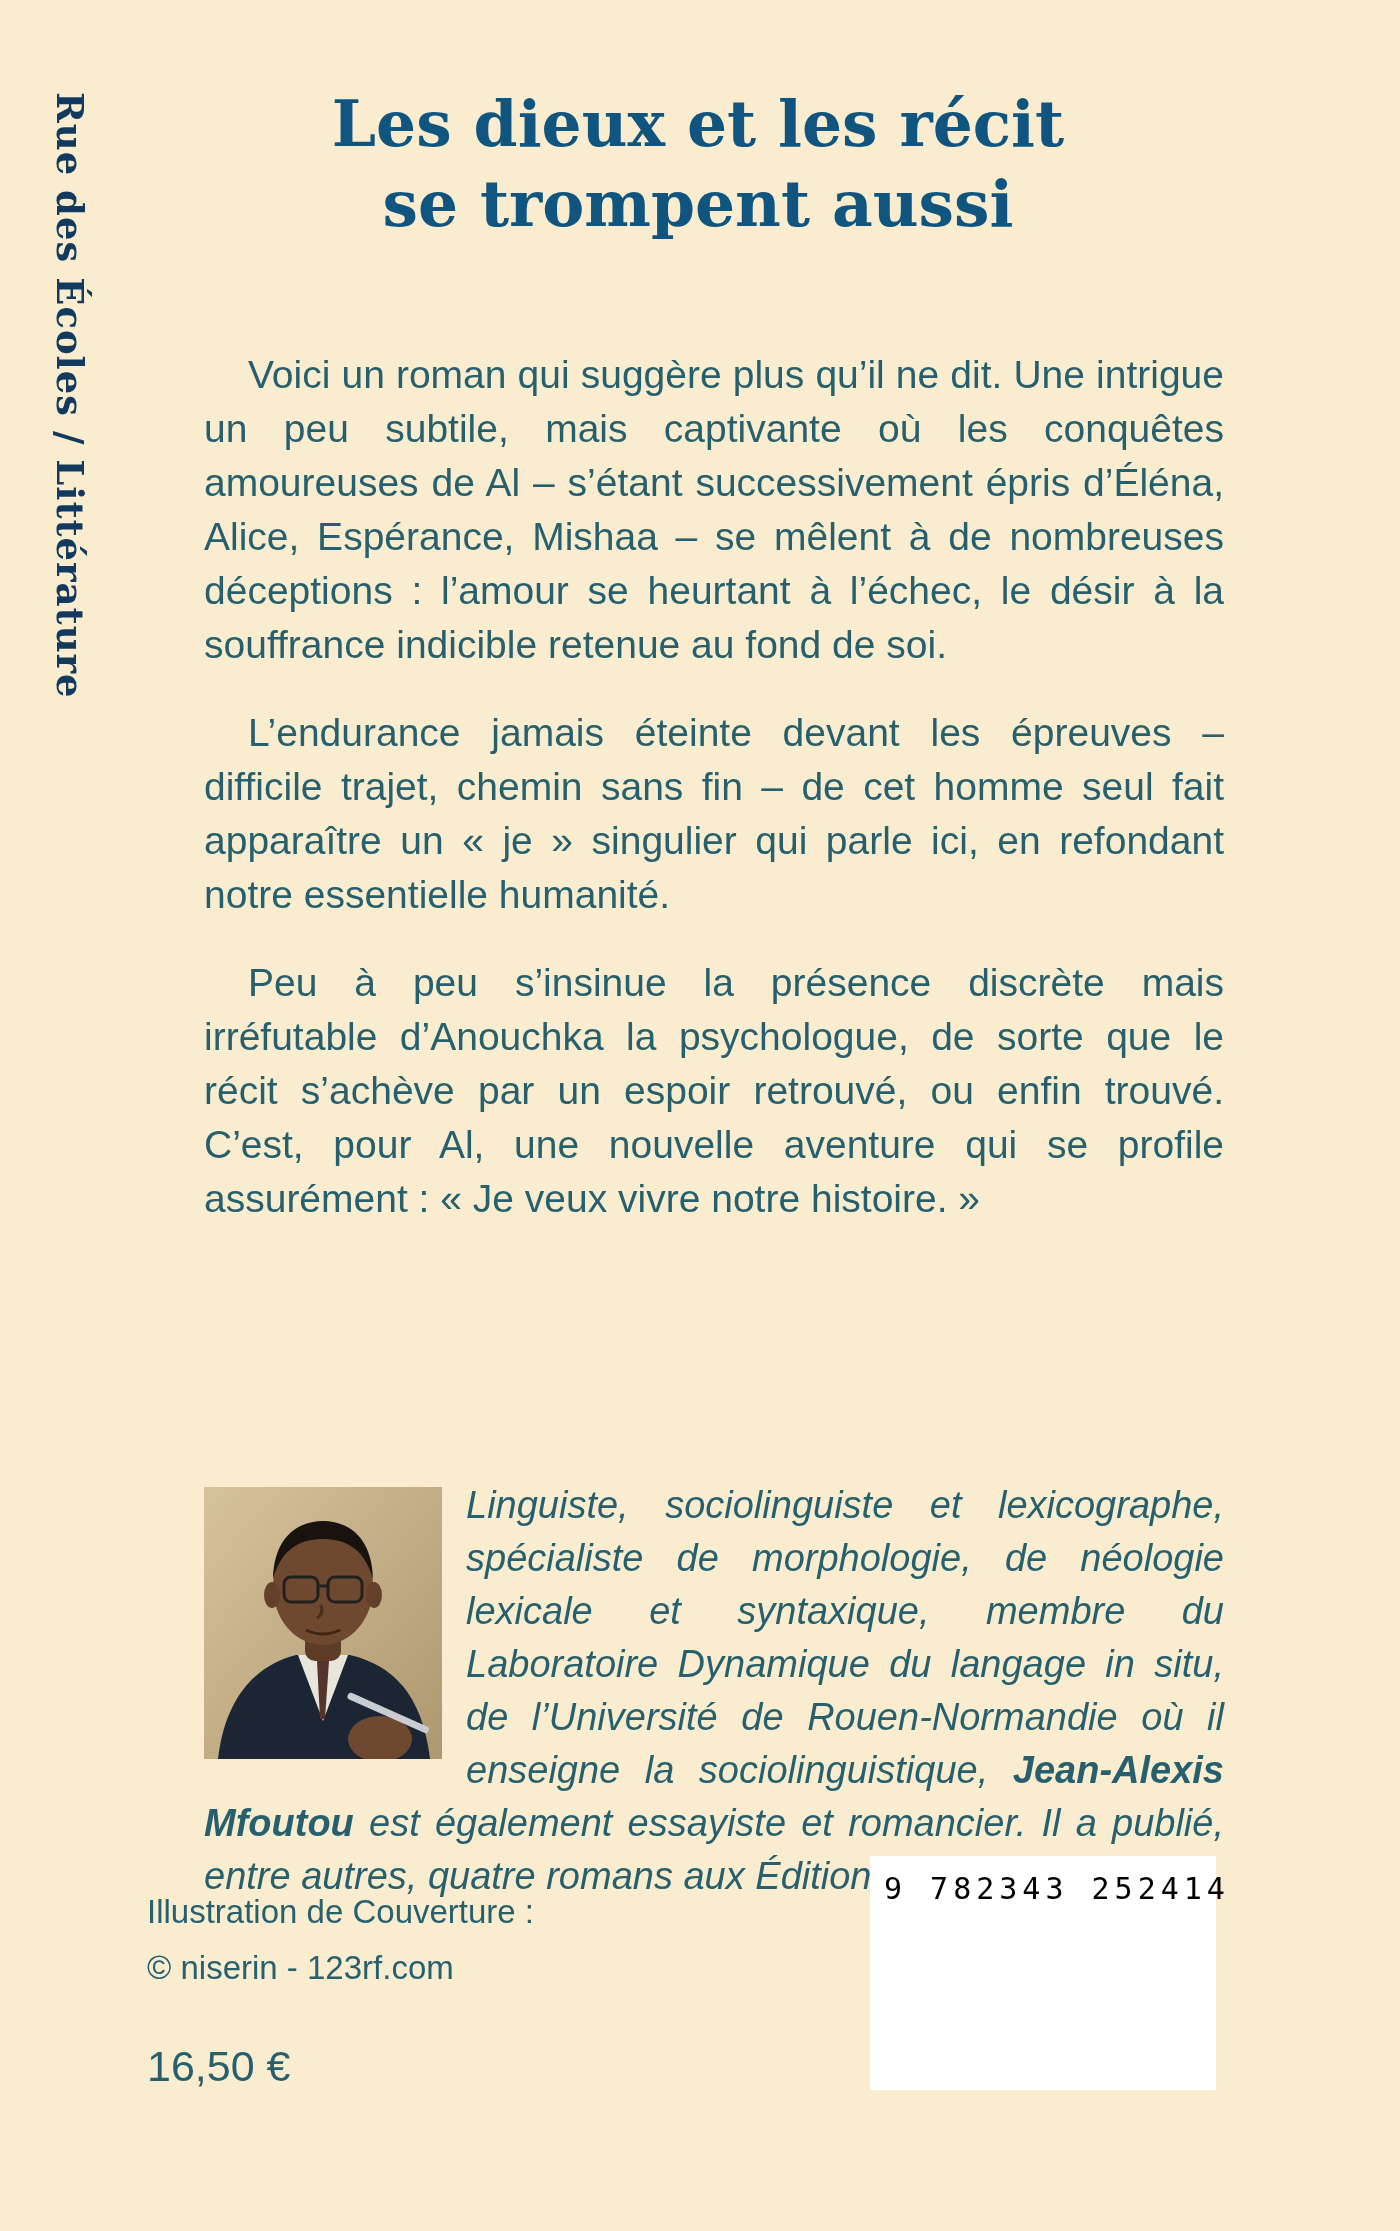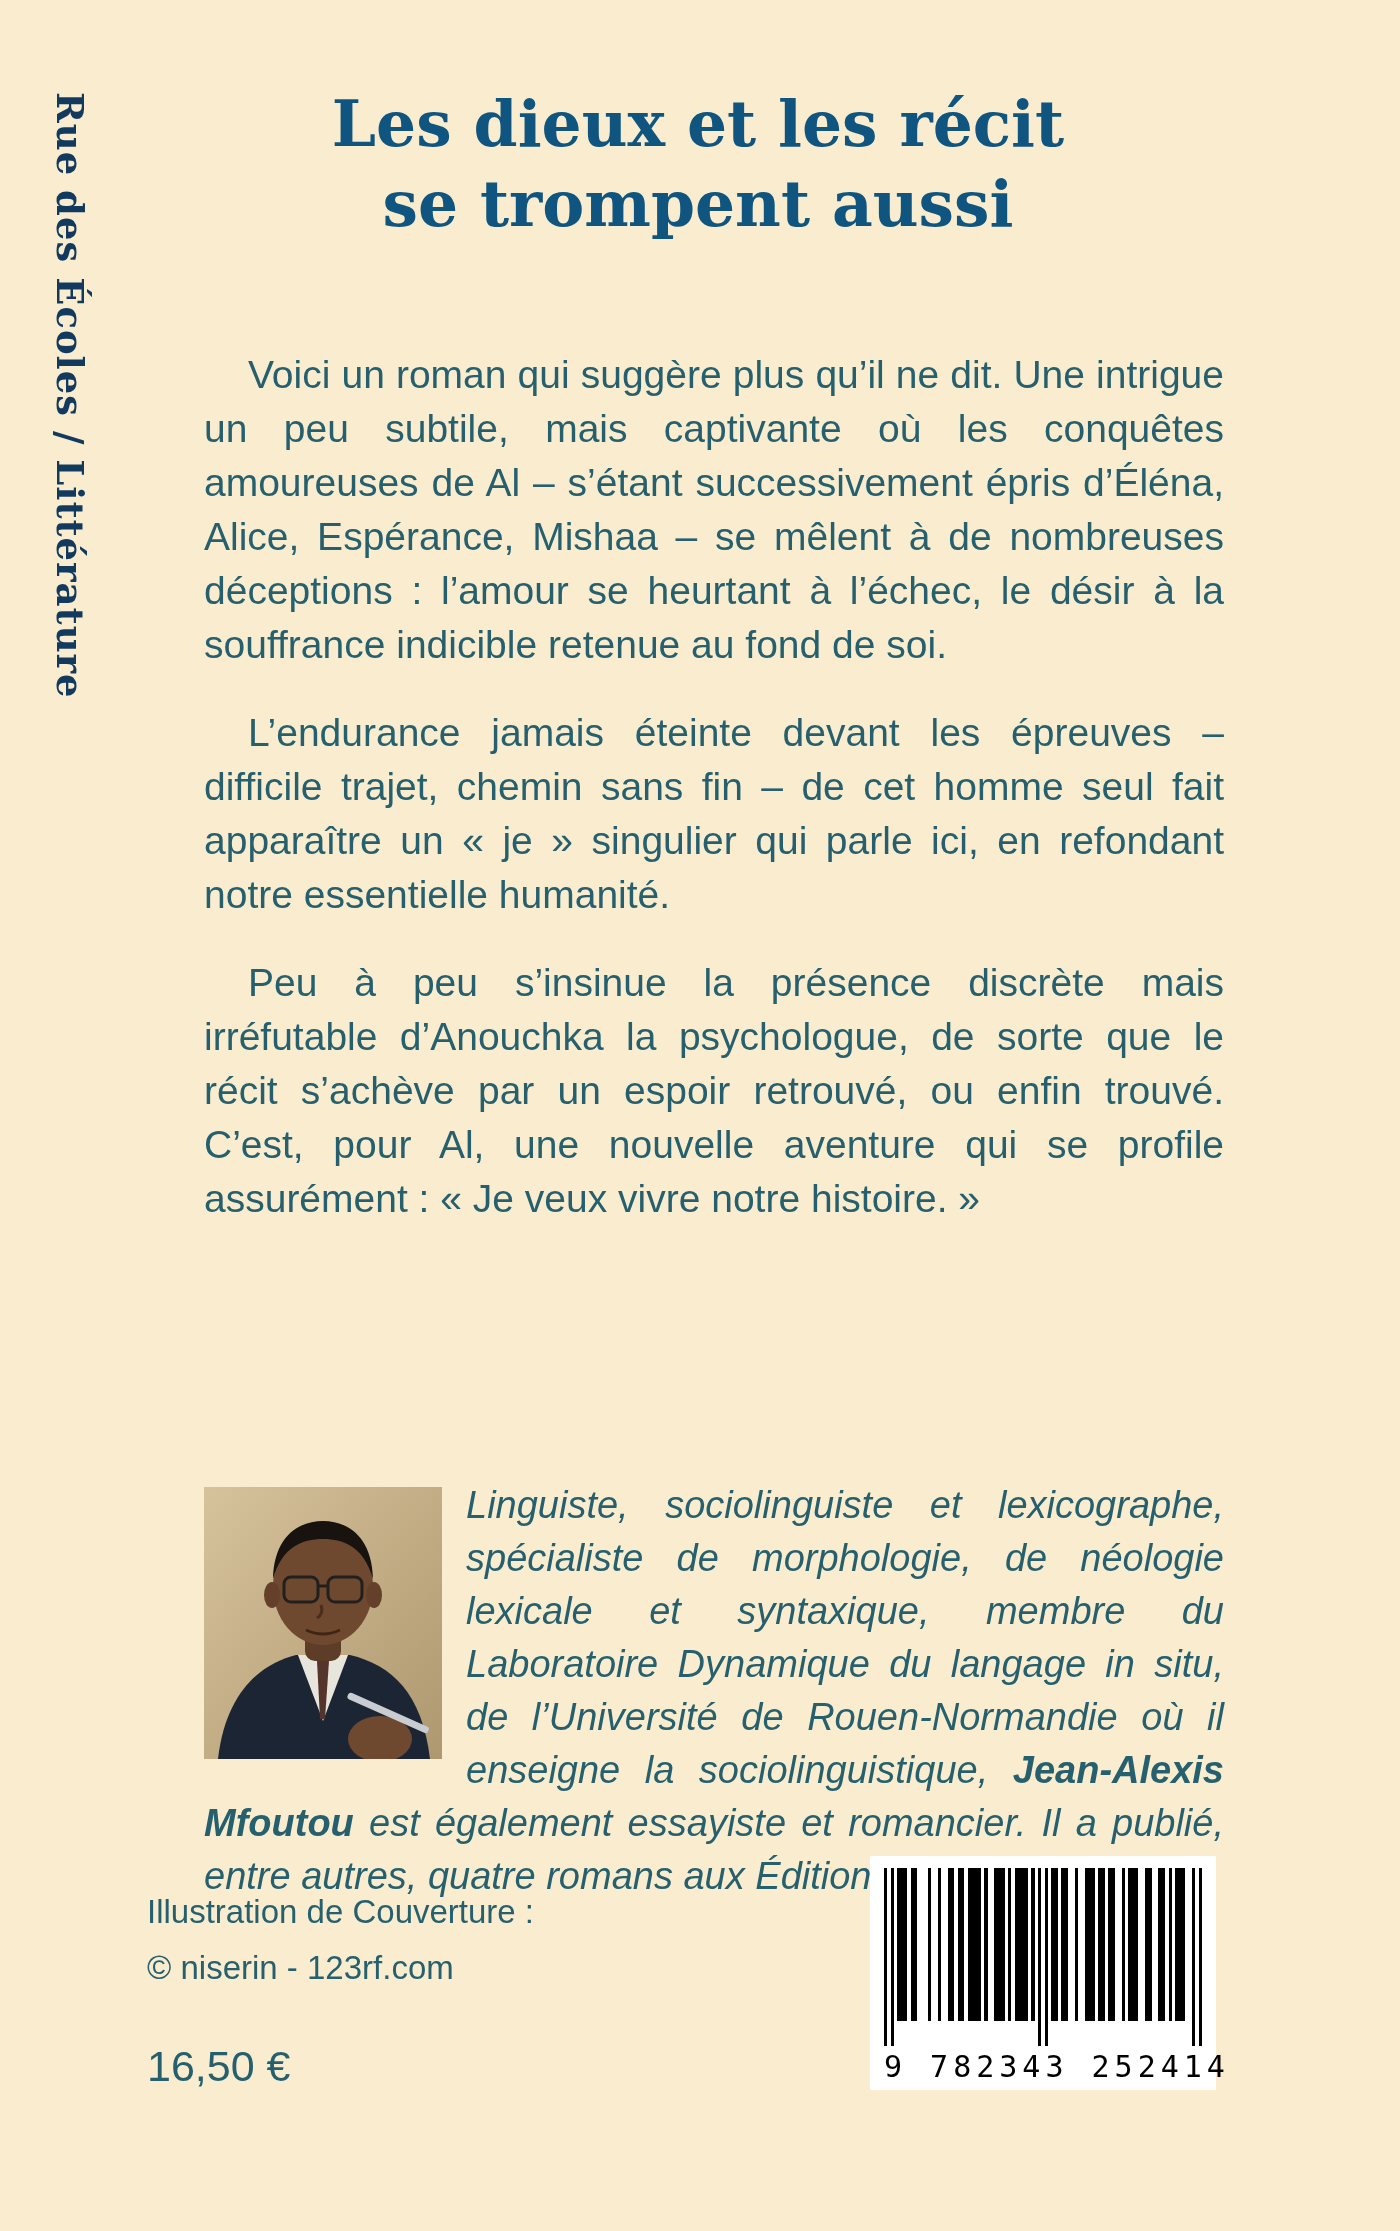--- a/index.html
+++ b/index.html
@@ -67,21 +67,21 @@
   .isbn-block{
     position:absolute;left:147px;top:2038px;
     color:var(--body);
   }
   .isbn{font-size:33px;}
   .price{font-size:43px;margin-top:4px;}
   .barcode-box{
     position:absolute;left:870px;top:1856px;width:346px;height:234px;
     background:#FFFFFF;
     padding:12px 14px 6px 14px;
-    display:flex;flex-direction:column;
+    display:flex;flex-direction:row;
   }
   .barcode-box svg{flex:1;width:100%;height:168px;fill:#000;shape-rendering:crispEdges;}
   .barcode-digits{
     margin-top:3px;
     text-align:center;
     font-family:"DejaVu Sans Mono",monospace;
     font-size:30px;letter-spacing:5px;
     color:#000;
     white-space:nowrap;
   }

